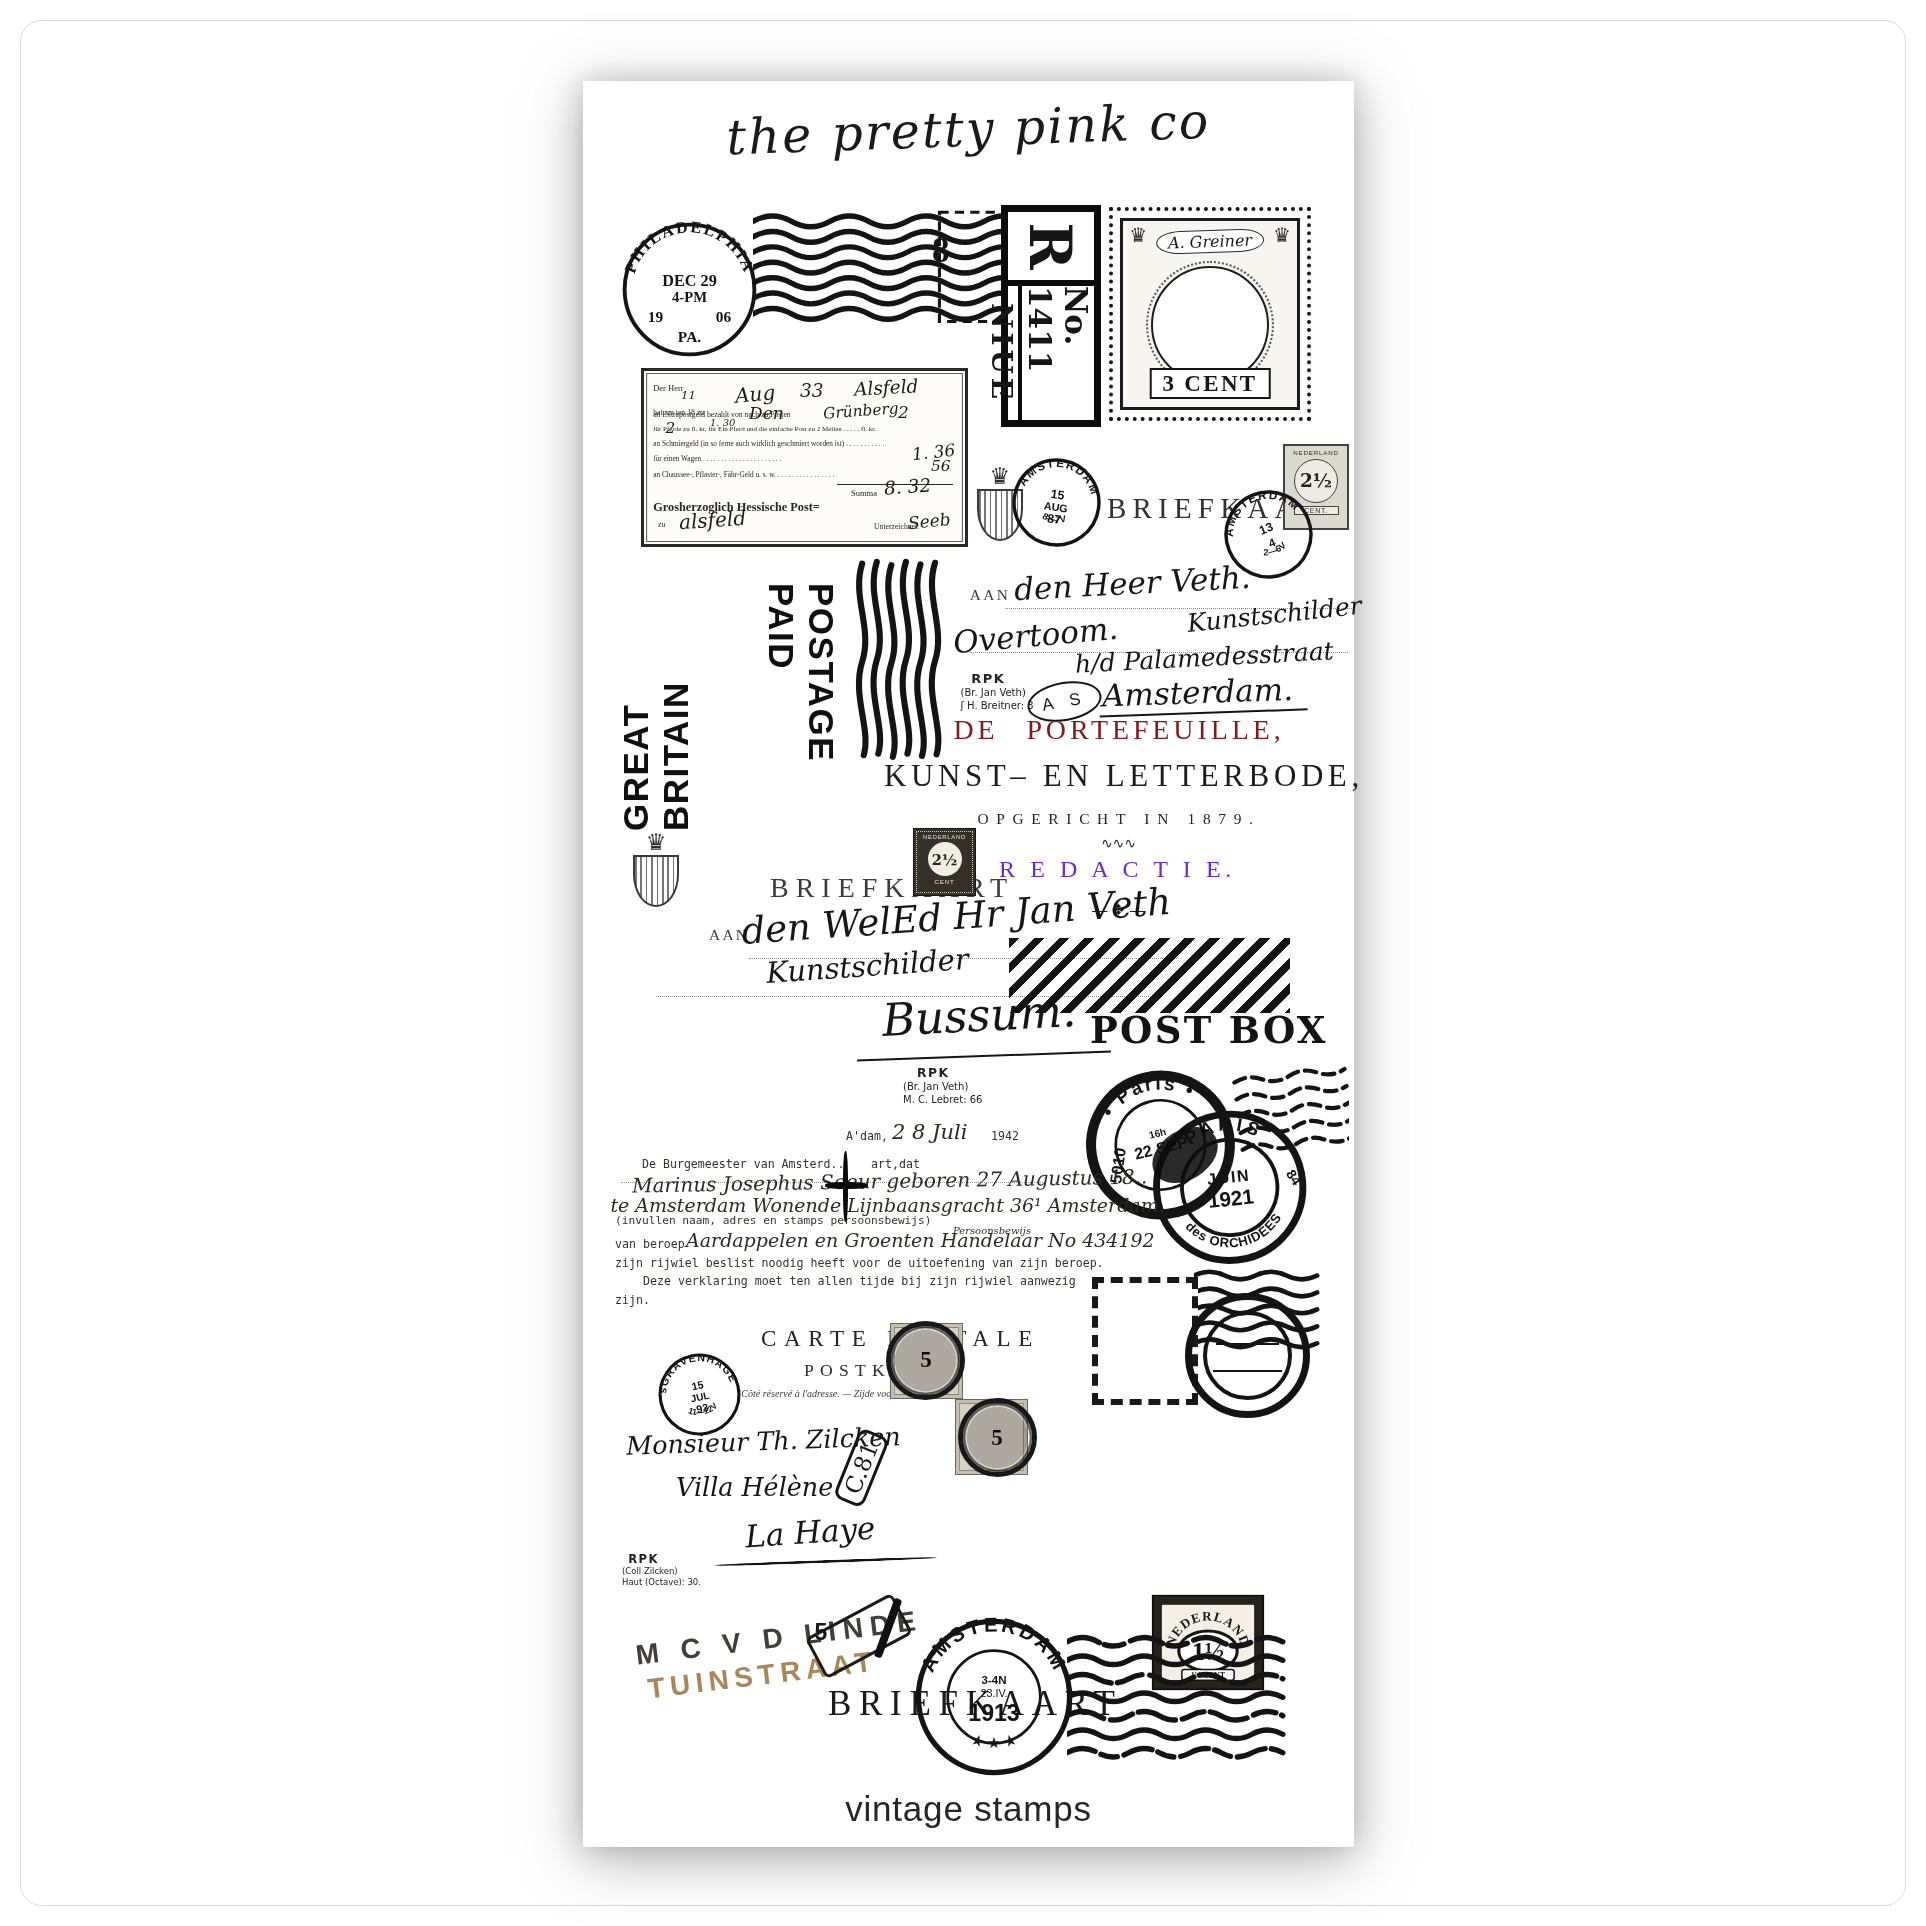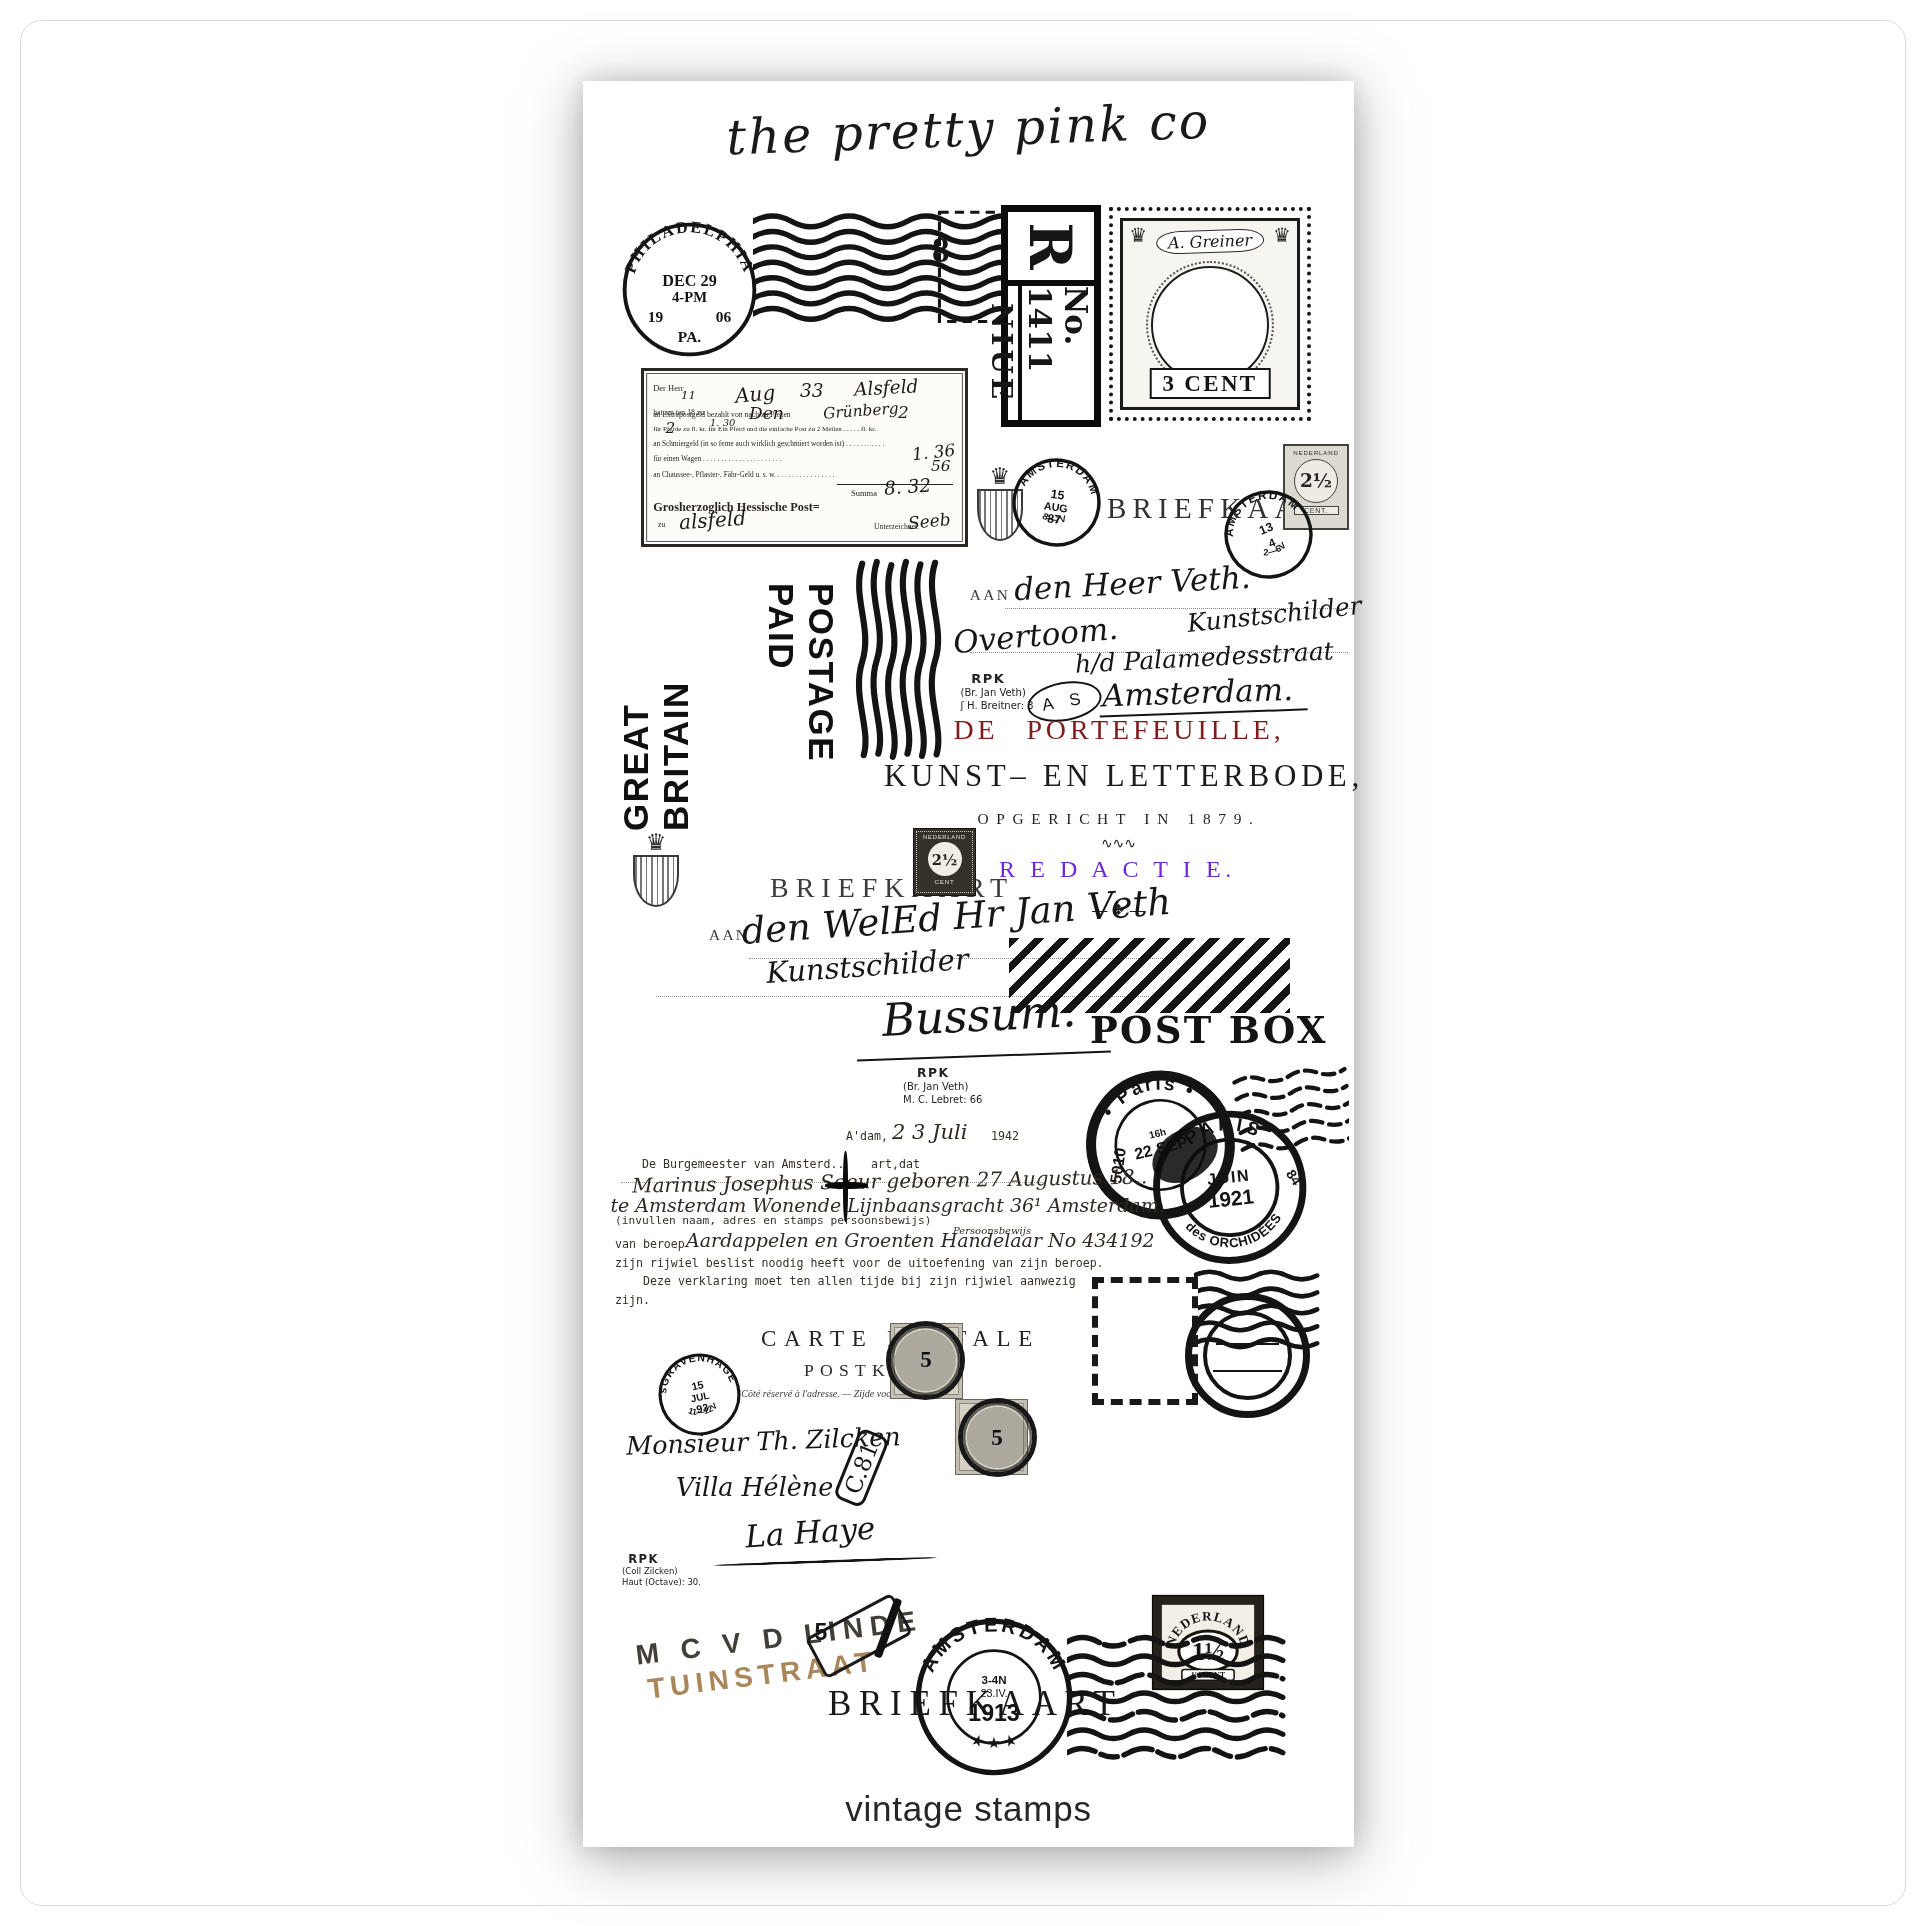--- a/index.html
+++ b/index.html
@@ -313,21 +313,21 @@
       <path d="M0,10 q 18,-9 36,0 t 36,0 t 36,0 t 36,0"></path>
       <path d="M0,32 q 18,-9 36,0 t 36,0 t 36,0 t 36,0"></path>
       <path d="M0,54 q 18,-9 36,0 t 36,0 t 36,0 t 36,0"></path>
       <path d="M0,76 q 18,-9 36,0 t 36,0 t 36,0 t 36,0"></path>
       <path d="M0,98 q 18,-9 36,0 t 36,0 t 36,0 t 36,0"></path>
     </g>
   </svg>
 
   <div class="abs" style="left:32px;top:1042px;width:447px;height:193px;">
     <div class="abs typed" style="left:231px;top:6.2px;font-size:11.6px;">A'dam,</div>
-    <div class="abs docscript" style="left:277px;top:-3.1px;font-size:21px;">2 3 Juli</div>
+    <div class="abs docscript" style="left:277px;top:-3.1px;font-size:21px;">2 8 Juli</div>
     <div class="abs typed" style="left:376px;top:6.2px;font-size:11.6px;">1942</div>
     <div class="abs typed" style="left:27px;top:34px;font-size:11.6px;">De Burgemeester van Amsterd..</div>
     <div class="abs typed" style="left:256px;top:34px;font-size:11.6px;">art,dat</div>
     <div class="abs" style="left:6.2px;top:59px;width:422px;border-bottom:0.8px dotted #9a948a;"></div>
     <div class="abs docscript" style="left:17px;top:46px;font-size:20px;transform:rotate(-1deg);">Marinus Josephus Soeur geboren 27 Augustus 18..</div>
     <div class="abs docscript" style="left:-4.6px;top:71px;font-size:19px;">te Amsterdam Wonende Lijnbaansgracht 36¹ Amsterdam.</div>
     <div class="abs typed" style="left:0;top:91px;font-size:11.2px;">(invullen naam, adres en stamps persoonsbewijs)</div>
     <div class="abs docscript" style="left:338px;top:102px;font-size:10px;">Persoonsbewijs</div>
     <div class="abs typed" style="left:0;top:114px;font-size:11.6px;">van beroep</div>
     <div class="abs docscript" style="left:71px;top:106px;font-size:19px;">Aardappelen en Groenten Handelaar  No 434192</div>

